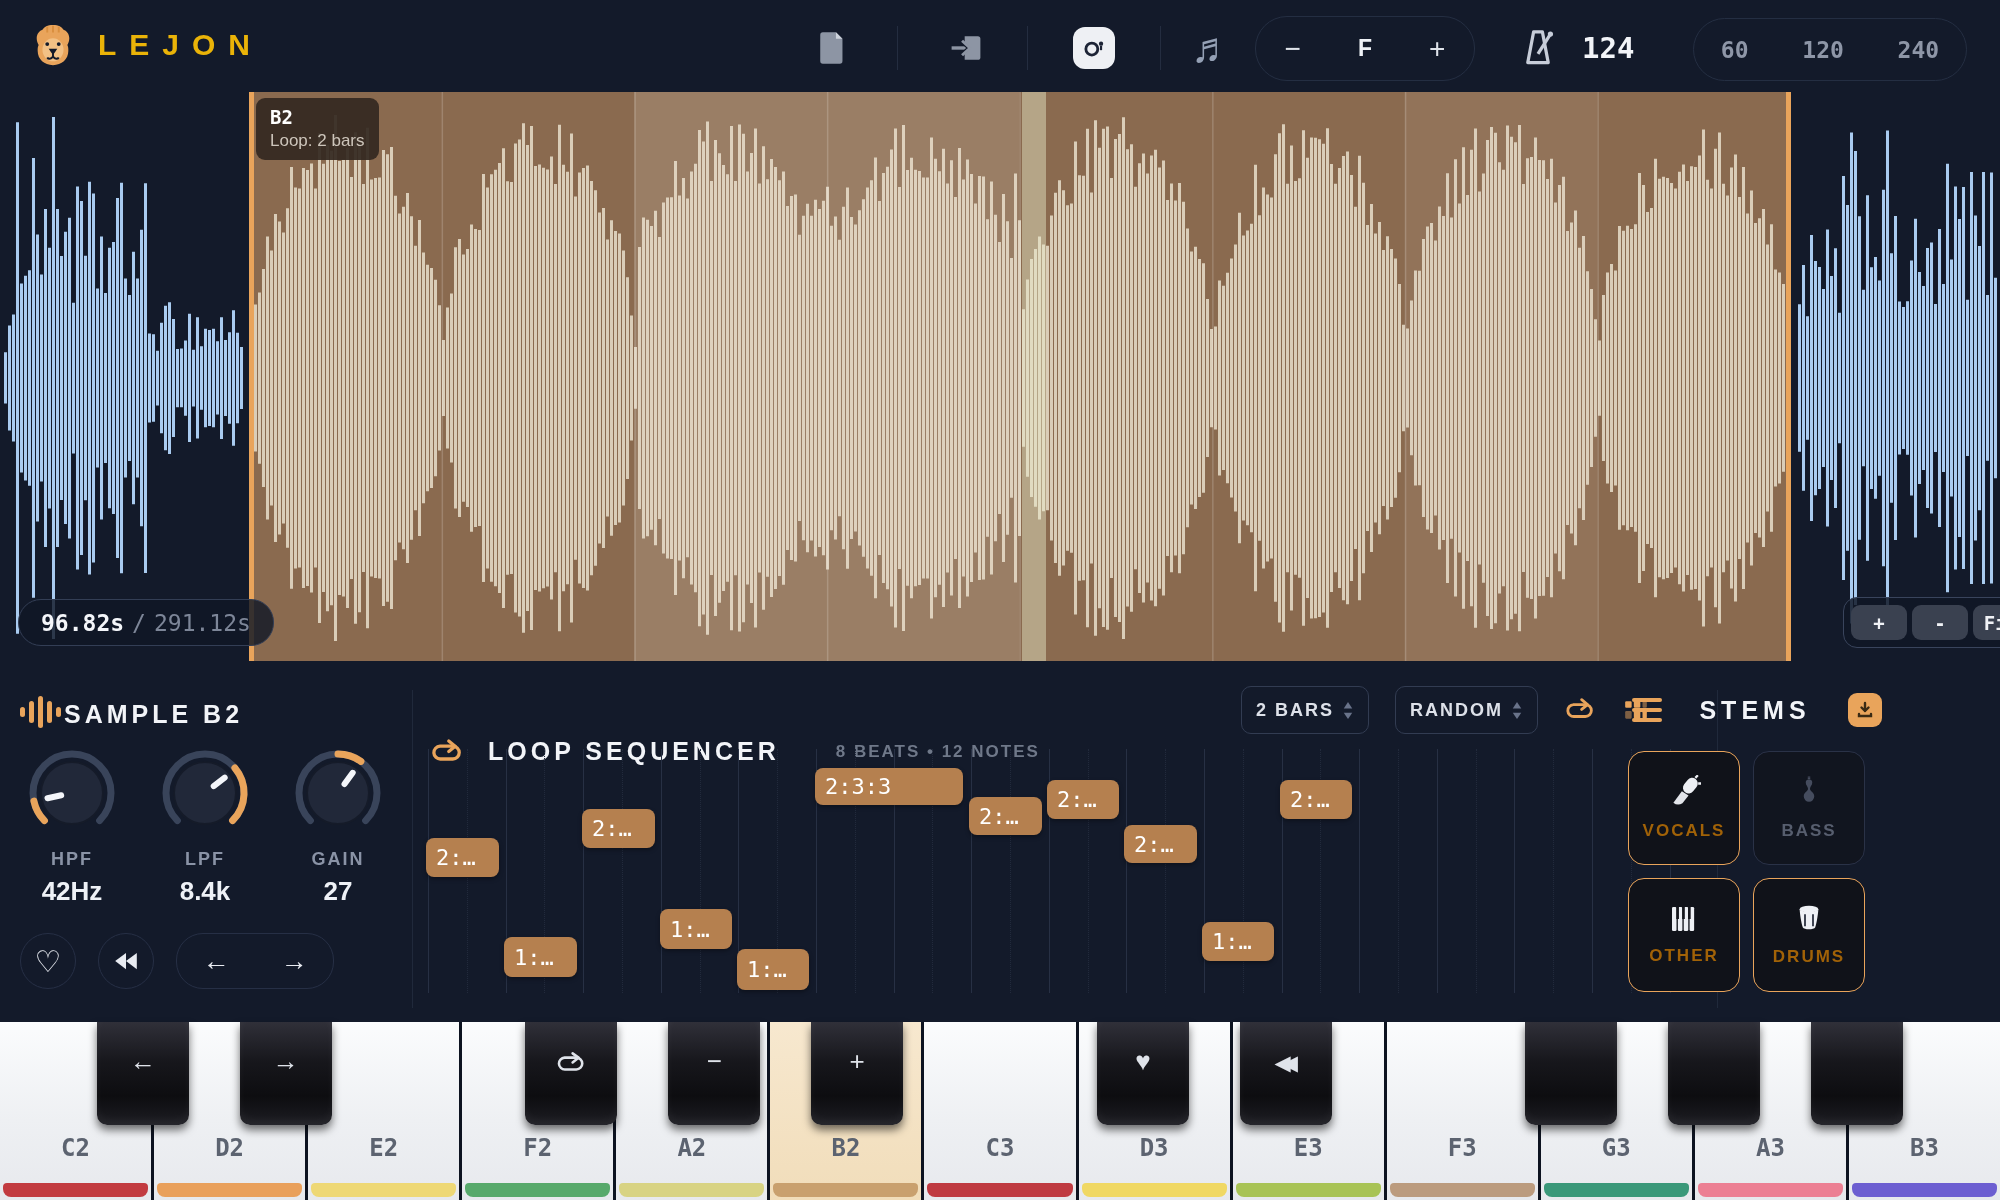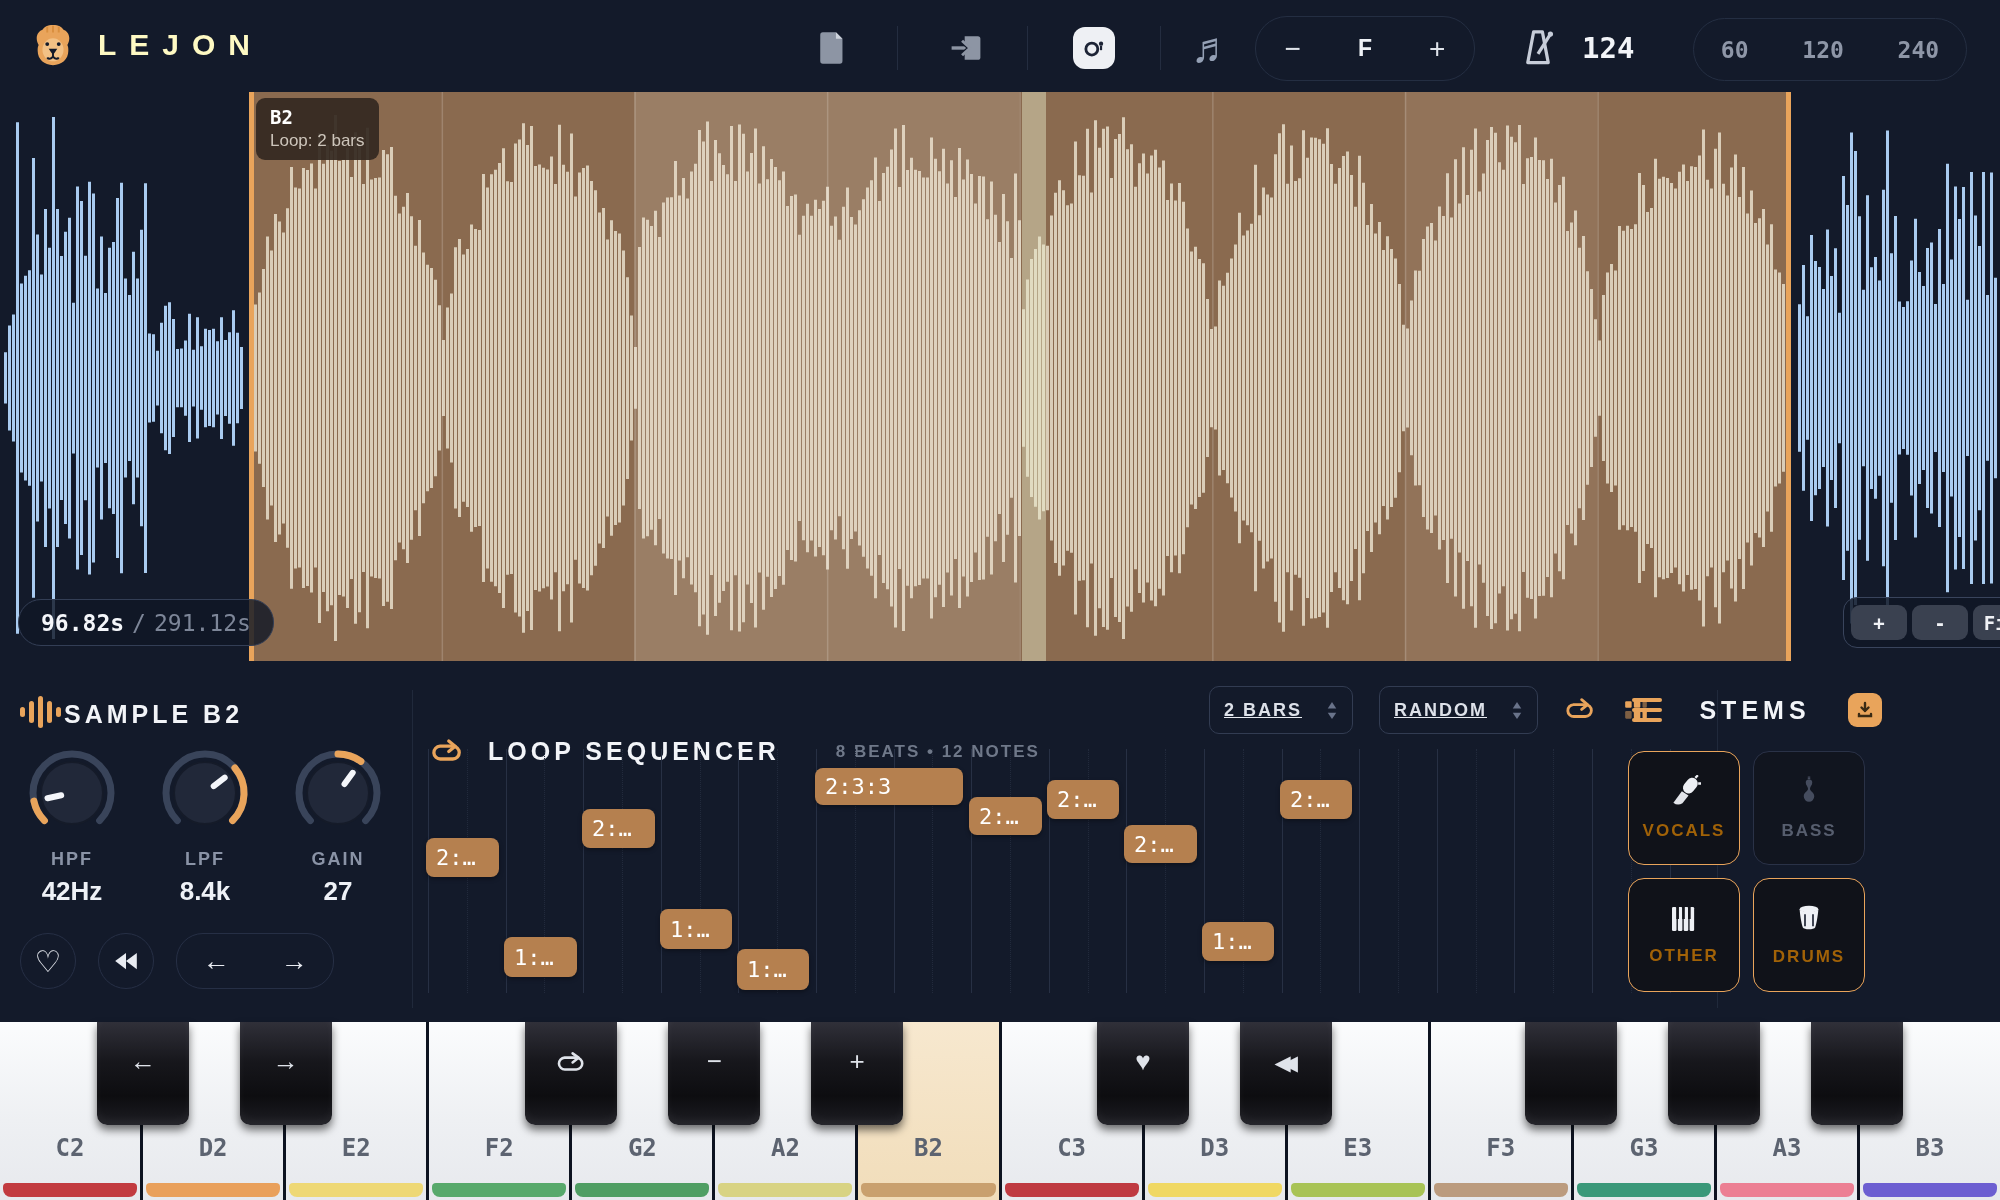--- a/index.html
+++ b/index.html
@@ -1,21 +1,21 @@
 <!DOCTYPE html>
 <html><head>
 <meta charset="utf-8">
 <style>
   html,body{margin:0;padding:0;background:#0b1120;}
   .app{position:relative;width:2000px;height:1200px;background:#131a2a;overflow:hidden;
        font-family:"Liberation Sans",sans-serif;color:#e8ebf1;}
   
   .topbar{position:absolute;left:0;top:0;width:2000px;height:96px;}
   .brand{position:absolute;left:30px;top:22px;display:flex;align-items:center;gap:22px;}
-  .brand-name{font-size:30px;font-weight:bold;letter-spacing:13px;color:#fef9c3;}
+  .brand-name{font-size:30px;font-weight:bold;letter-spacing:13px;color:#eab308;}
   .tb-icon{position:absolute;top:0;height:96px;display:flex;align-items:center;justify-content:center;width:60px;cursor:pointer;}
   .tb-divider{position:absolute;top:26px;width:1px;height:44px;background:#242d40;}
   .op-chip{width:42px;height:42px;border-radius:12px;background:#eef0f4;display:flex;align-items:center;justify-content:center;}
   .pill{position:absolute;border:1px solid #242e42;border-radius:32px;display:flex;align-items:center;justify-content:space-around;}
   .key-pill{left:1255px;top:16px;width:218px;height:63px;}
   .tempo-pill{left:1693px;top:18px;width:272px;height:61px;}
   .pill .sign{font-size:28px;color:#dfe3ea;cursor:pointer;line-height:1;}
   .key-value{font-size:23px;font-weight:bold;color:#eef1f6;}
   .tempo-preset{font-size:23px;font-weight:bold;color:#8e96a7;cursor:pointer;font-family:"DejaVu Sans Mono",monospace;}
   .bpm-group{position:absolute;left:1520px;top:0;height:96px;display:flex;align-items:center;gap:26px;}
@@ -55,21 +55,21 @@
               justify-content:center;cursor:pointer;color:#e8ebf1;font-size:28px;}
   .nav-pill{width:156px;height:54px;border-radius:27px;border:1px solid #262f45;display:flex;align-items:center;
             justify-content:space-around;font-size:27px;color:#e8ebf1;}
   .nav-pill span{cursor:pointer;}
   
   .seq-panel{position:absolute;left:420px;top:661px;width:1296px;height:352px;}
   .seq-head{position:absolute;left:10px;top:28px;display:flex;align-items:center;gap:24px;margin-top:48px;}
   .seq-meta{font-size:17px;font-weight:bold;letter-spacing:2px;color:#6f7889;margin-left:32px;}
   .seq-controls{position:absolute;right:66px;top:25px;display:flex;align-items:center;gap:26px;}
   .select-box{height:46px;border:1.5px solid #323c52;border-radius:10px;display:flex;align-items:center;
-              gap:24px;padding:0 14px;cursor:pointer;text-decoration:underline;}
+              gap:8px;padding:0 14px;cursor:pointer;}
   .select-box .lbl{font-size:18px;font-weight:bold;letter-spacing:2px;color:#dde1e9;}
   .icon-btn{color:#e9a45b;cursor:pointer;display:flex;align-items:center;}
   .seq-grid{position:absolute;left:8px;top:88px;width:1280px;height:244px;}
   .gridline{position:absolute;top:0;height:244px;width:0;}
   .gridline.solid{border-left:1px solid #273044;}
   .gridline.dotted{border-left:1px dotted #222a3c;}
   .note{position:absolute;background:#b5804f;border-radius:8px;display:flex;align-items:center;
         padding-left:10px;box-sizing:border-box;color:#fff;cursor:pointer;
         font-family:"DejaVu Sans Mono",monospace;font-size:22px;box-shadow:0 2px 4px rgba(0,0,0,.35);}
   .note.active{background:#f5c076;border:4px solid #fff;border-radius:10px;
@@ -439,24 +439,20 @@
       </div>
       <div class="wkey">
         <span class="wkey-label">E2</span>
                  <span class="wkey-strip" style="background:#eed875"></span>
       </div>
       <div class="wkey">
         <span class="wkey-label">F2</span>
                  <span class="wkey-strip" style="background:#57a96b"></span>
       </div>
       <div class="wkey">
-        <span class="wkey-label">G2</span>
-                 <span class="wkey-strip" style="background:#4f9e63"></span>
-      </div>
-      <div class="wkey">
         <span class="wkey-label">A2</span>
                  <span class="wkey-strip" style="background:#d8d383"></span>
       </div>
       <div class="wkey hl">
         <span class="wkey-label">B2</span>
                  <span class="wkey-strip" style="background:#c9a06e"></span>
       </div>
       <div class="wkey">
         <span class="wkey-label">C3</span>
                  <span class="wkey-strip" style="background:#bf3a41"></span>

